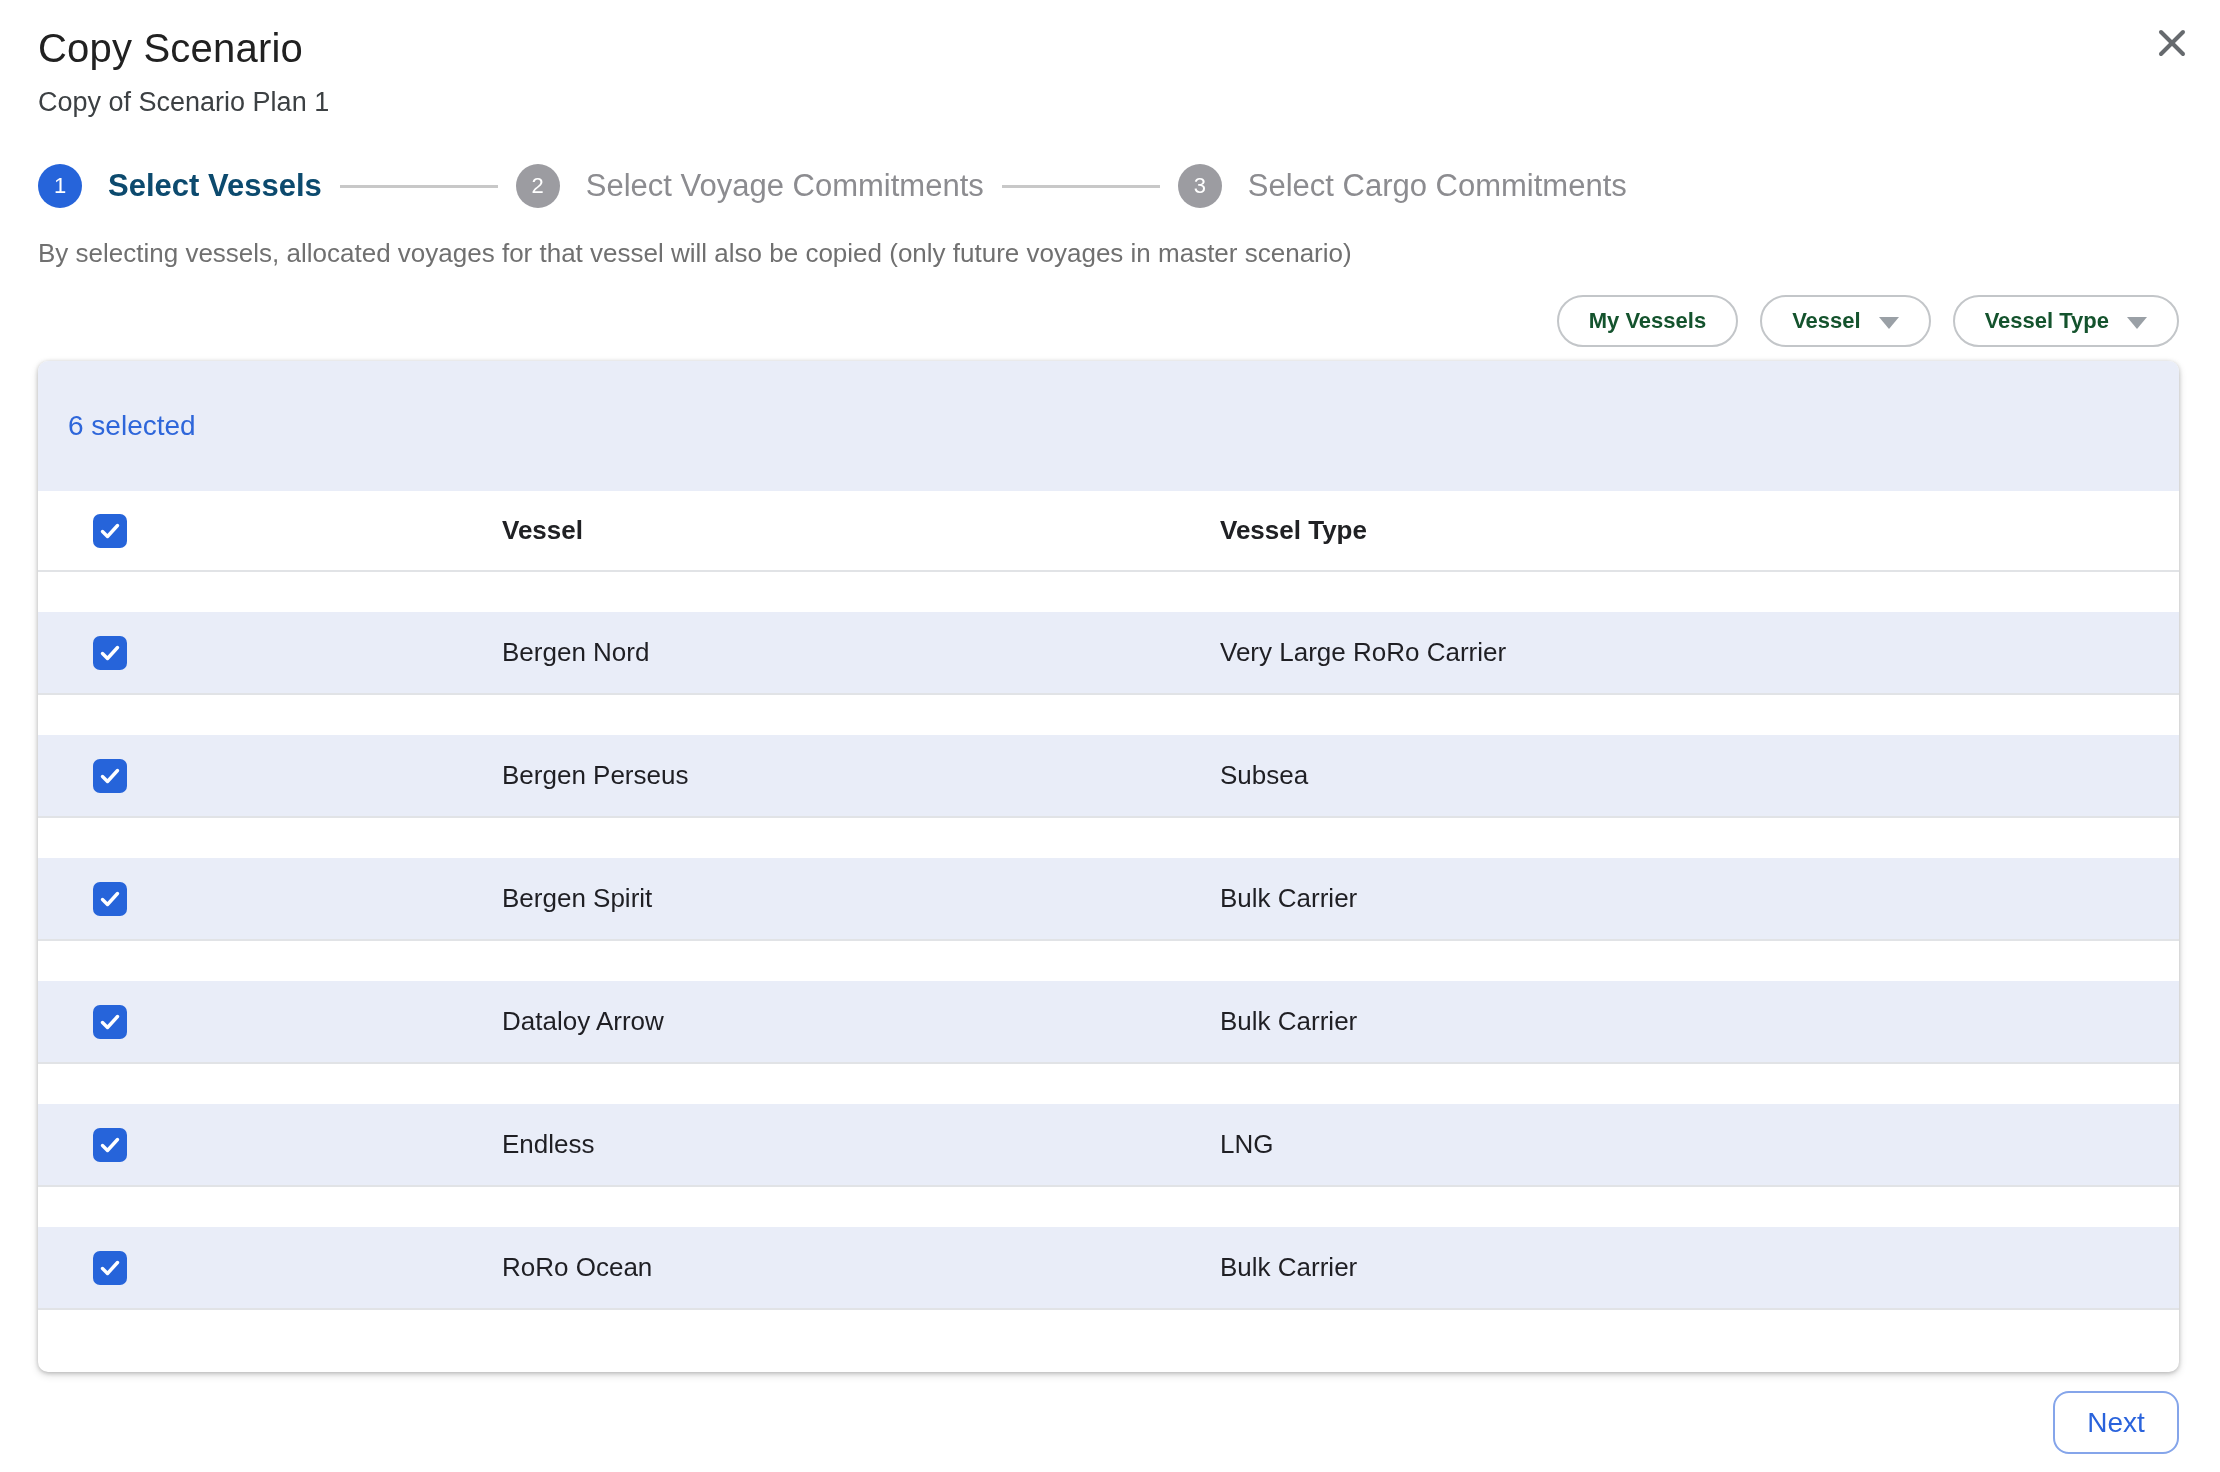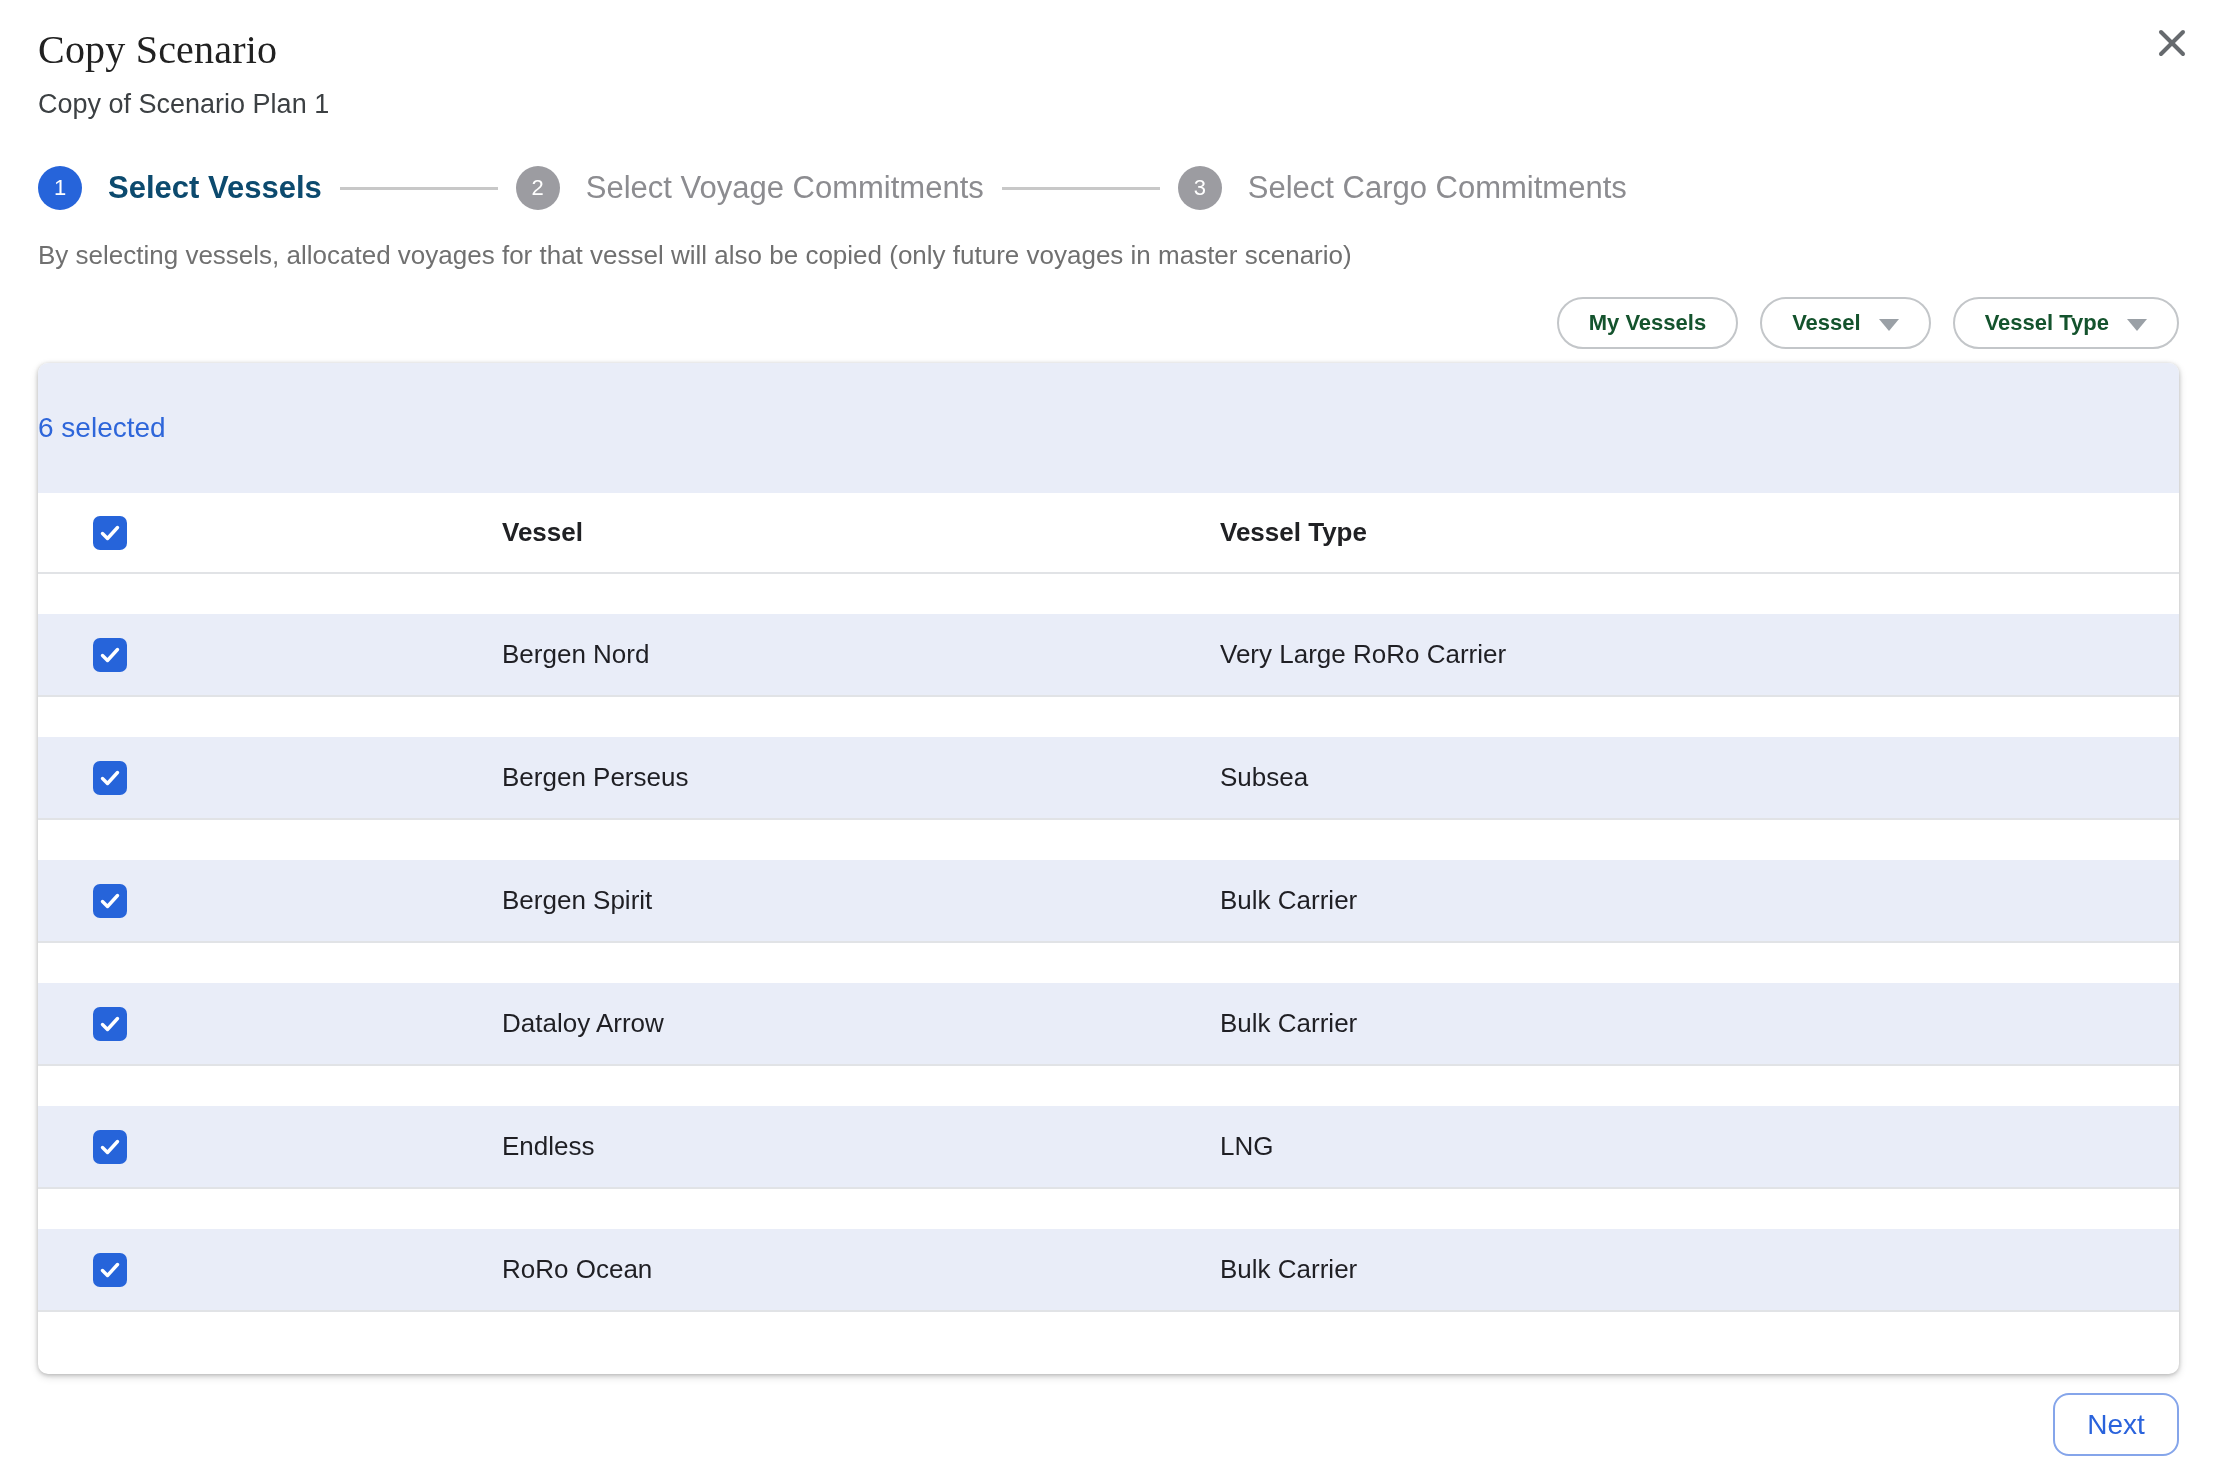--- a/index.html
+++ b/index.html
@@ -10,21 +10,21 @@
     overflow: hidden;
     background: #ffffff;
     font-family: "Liberation Sans", "DejaVu Sans", sans-serif;
     color: #1f1f1f;
     -webkit-font-smoothing: antialiased;
   }
   .page { position: relative; width: 2220px; height: 1472px; }
 
   
   .header { position: relative; padding: 26px 0 0 38px; }
-  .title { font-size: 40px; font-weight: 400; color: #212121; letter-spacing: 0.2px; font-family: Liberation Serif, serif; }
+  .title { font-size: 40px; font-weight: 400; color: #212121; letter-spacing: 0.2px; }
   .subtitle { margin-top: 16px; font-size: 27px; font-weight: 400; color: #3c4043; }
   .close-btn {
     position: absolute; top: 22px; right: 26px;
     width: 44px; height: 44px;
     display: flex; align-items: center; justify-content: center;
     cursor: pointer; background: transparent; border: none; padding: 0;
   }
 
   
   .stepper { display: flex; align-items: center; margin: 46px 0 0 38px; }
@@ -60,21 +60,21 @@
   }
 
   
   .card {
     margin: 14px 41px 0 38px; height: 1011px; box-sizing: border-box;
     background: #ffffff; border-radius: 10px; overflow: hidden;
     box-shadow: 0 1px 4px rgba(0,0,0,0.22), 0 3px 8px rgba(0,0,0,0.14);
   }
   .selection-bar {
     height: 130px; background: #e9edf8;
-    display: flex; align-items: center; box-sizing: border-box;
+    display: flex; align-items: center; padding-left: 30px; box-sizing: border-box;
   }
   .selection-text { font-size: 28px; color: #2e66da; cursor: default; }
 
   .trow {
     display: grid; grid-template-columns: 464px 718px 1fr;
     align-items: center; box-sizing: border-box;
     border-bottom: 2px solid #e1e3e6;
   }
   .thead-row { height: 81px; background: #ffffff; }
   .data-row { height: 83px; background: #e9edf8; cursor: pointer; margin-top: 40px; }

